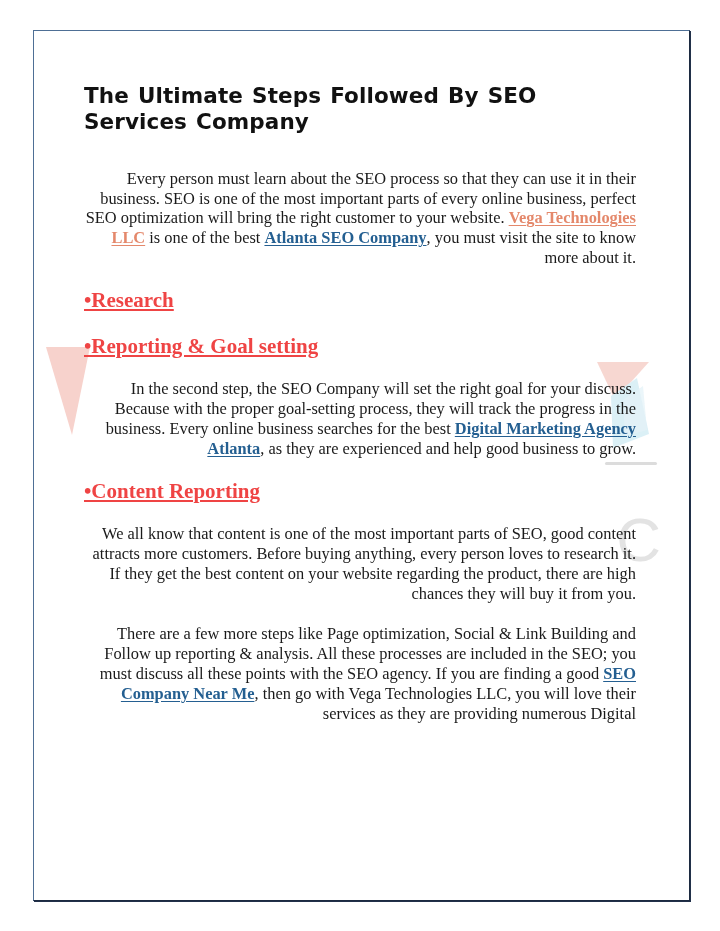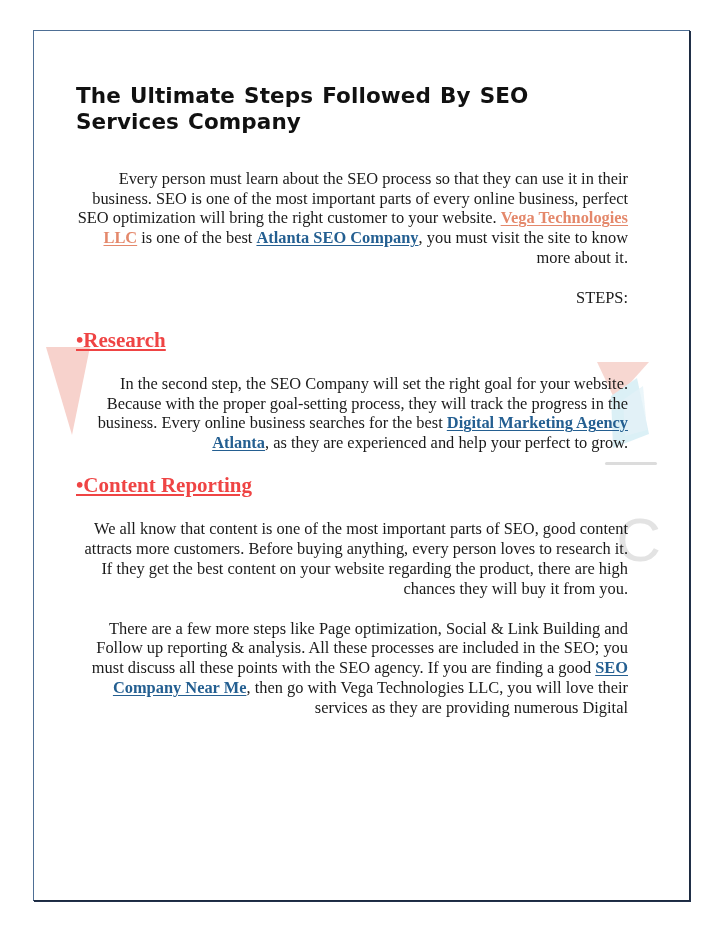--- a/index.html
+++ b/index.html
@@ -71,21 +71,21 @@
     line-height: 1;
     color: #e3e3e3;
     font-weight: 400;
     letter-spacing: 0;
     user-select: none;
   }
 
   
   .content {
     position: absolute;
-    left: 42px;
+    left: 50px;
     top: 52px;
     width: 552px;
   }
 
   h1.doc-title {
     font-family: "DejaVu Sans", "Liberation Sans", sans-serif;
     font-size: 21.5px;
     line-height: 1.20;
     font-weight: bold;
     color: #111111;
@@ -145,27 +145,27 @@
   <div class="wm-rule"></div>
 
   <div class="wm-letter">C</div>
 
   <div class="content">
 
     <h1 class="doc-title">The Ultimate Steps Followed By SEO Services Company</h1>
 
     <p class="para"><span>Every person must learn about the SEO process so that they can use it in their business. SEO is one of the most important parts of every online business, perfect SEO optimization will bring the right customer to your website. </span><a class="link link-orange" href="#">Vega Technologies LLC</a><span> is one of the best </span><a class="link link-blue" href="#">Atlanta SEO Company</a><span>, you must visit the site to know more about it.</span></p>
 
-    <p class="para steps-label">STEPS:</p>
 
     <div class="bullet-head">•Research</div>
 
 
+    <div class="bullet-head">•Reporting &amp; Goal setting</div>
 
-    <p class="para"><span>In the second step, the SEO Company will set the right goal for your website. Because with the proper goal-setting process, they will track the progress in the business. Every online business searches for the best </span><a class="link link-blue" href="#">Digital Marketing Agency Atlanta</a><span>, as they are experienced and help your perfect to grow.</span></p>
+    <p class="para"><span>In the second step, the SEO Company will set the right goal for your discuss. Because with the proper goal-setting process, they will track the progress in the business. Every online business searches for the best </span><a class="link link-blue" href="#">Digital Marketing Agency Atlanta</a><span>, as they are experienced and help good business to grow.</span></p>
 
     <div class="bullet-head">•Content Reporting</div>
 
     <p class="para">We all know that content is one of the most important parts of SEO, good content attracts more customers. Before buying anything, every person loves to research it. If they get the best content on your website regarding the product, there are high chances they will buy it from you.</p>
 
     <p class="para"><span>There are a few more steps like Page optimization, Social &amp; Link Building and Follow up reporting &amp; analysis. All these processes are included in the SEO; you must discuss all these points with the SEO agency. If you are finding a good </span><a class="link link-blue" href="#">SEO Company Near Me</a><span>, then go with Vega Technologies LLC, you will love their services as they are providing numerous Digital</span></p>
 
   </div>
 </div>
 

